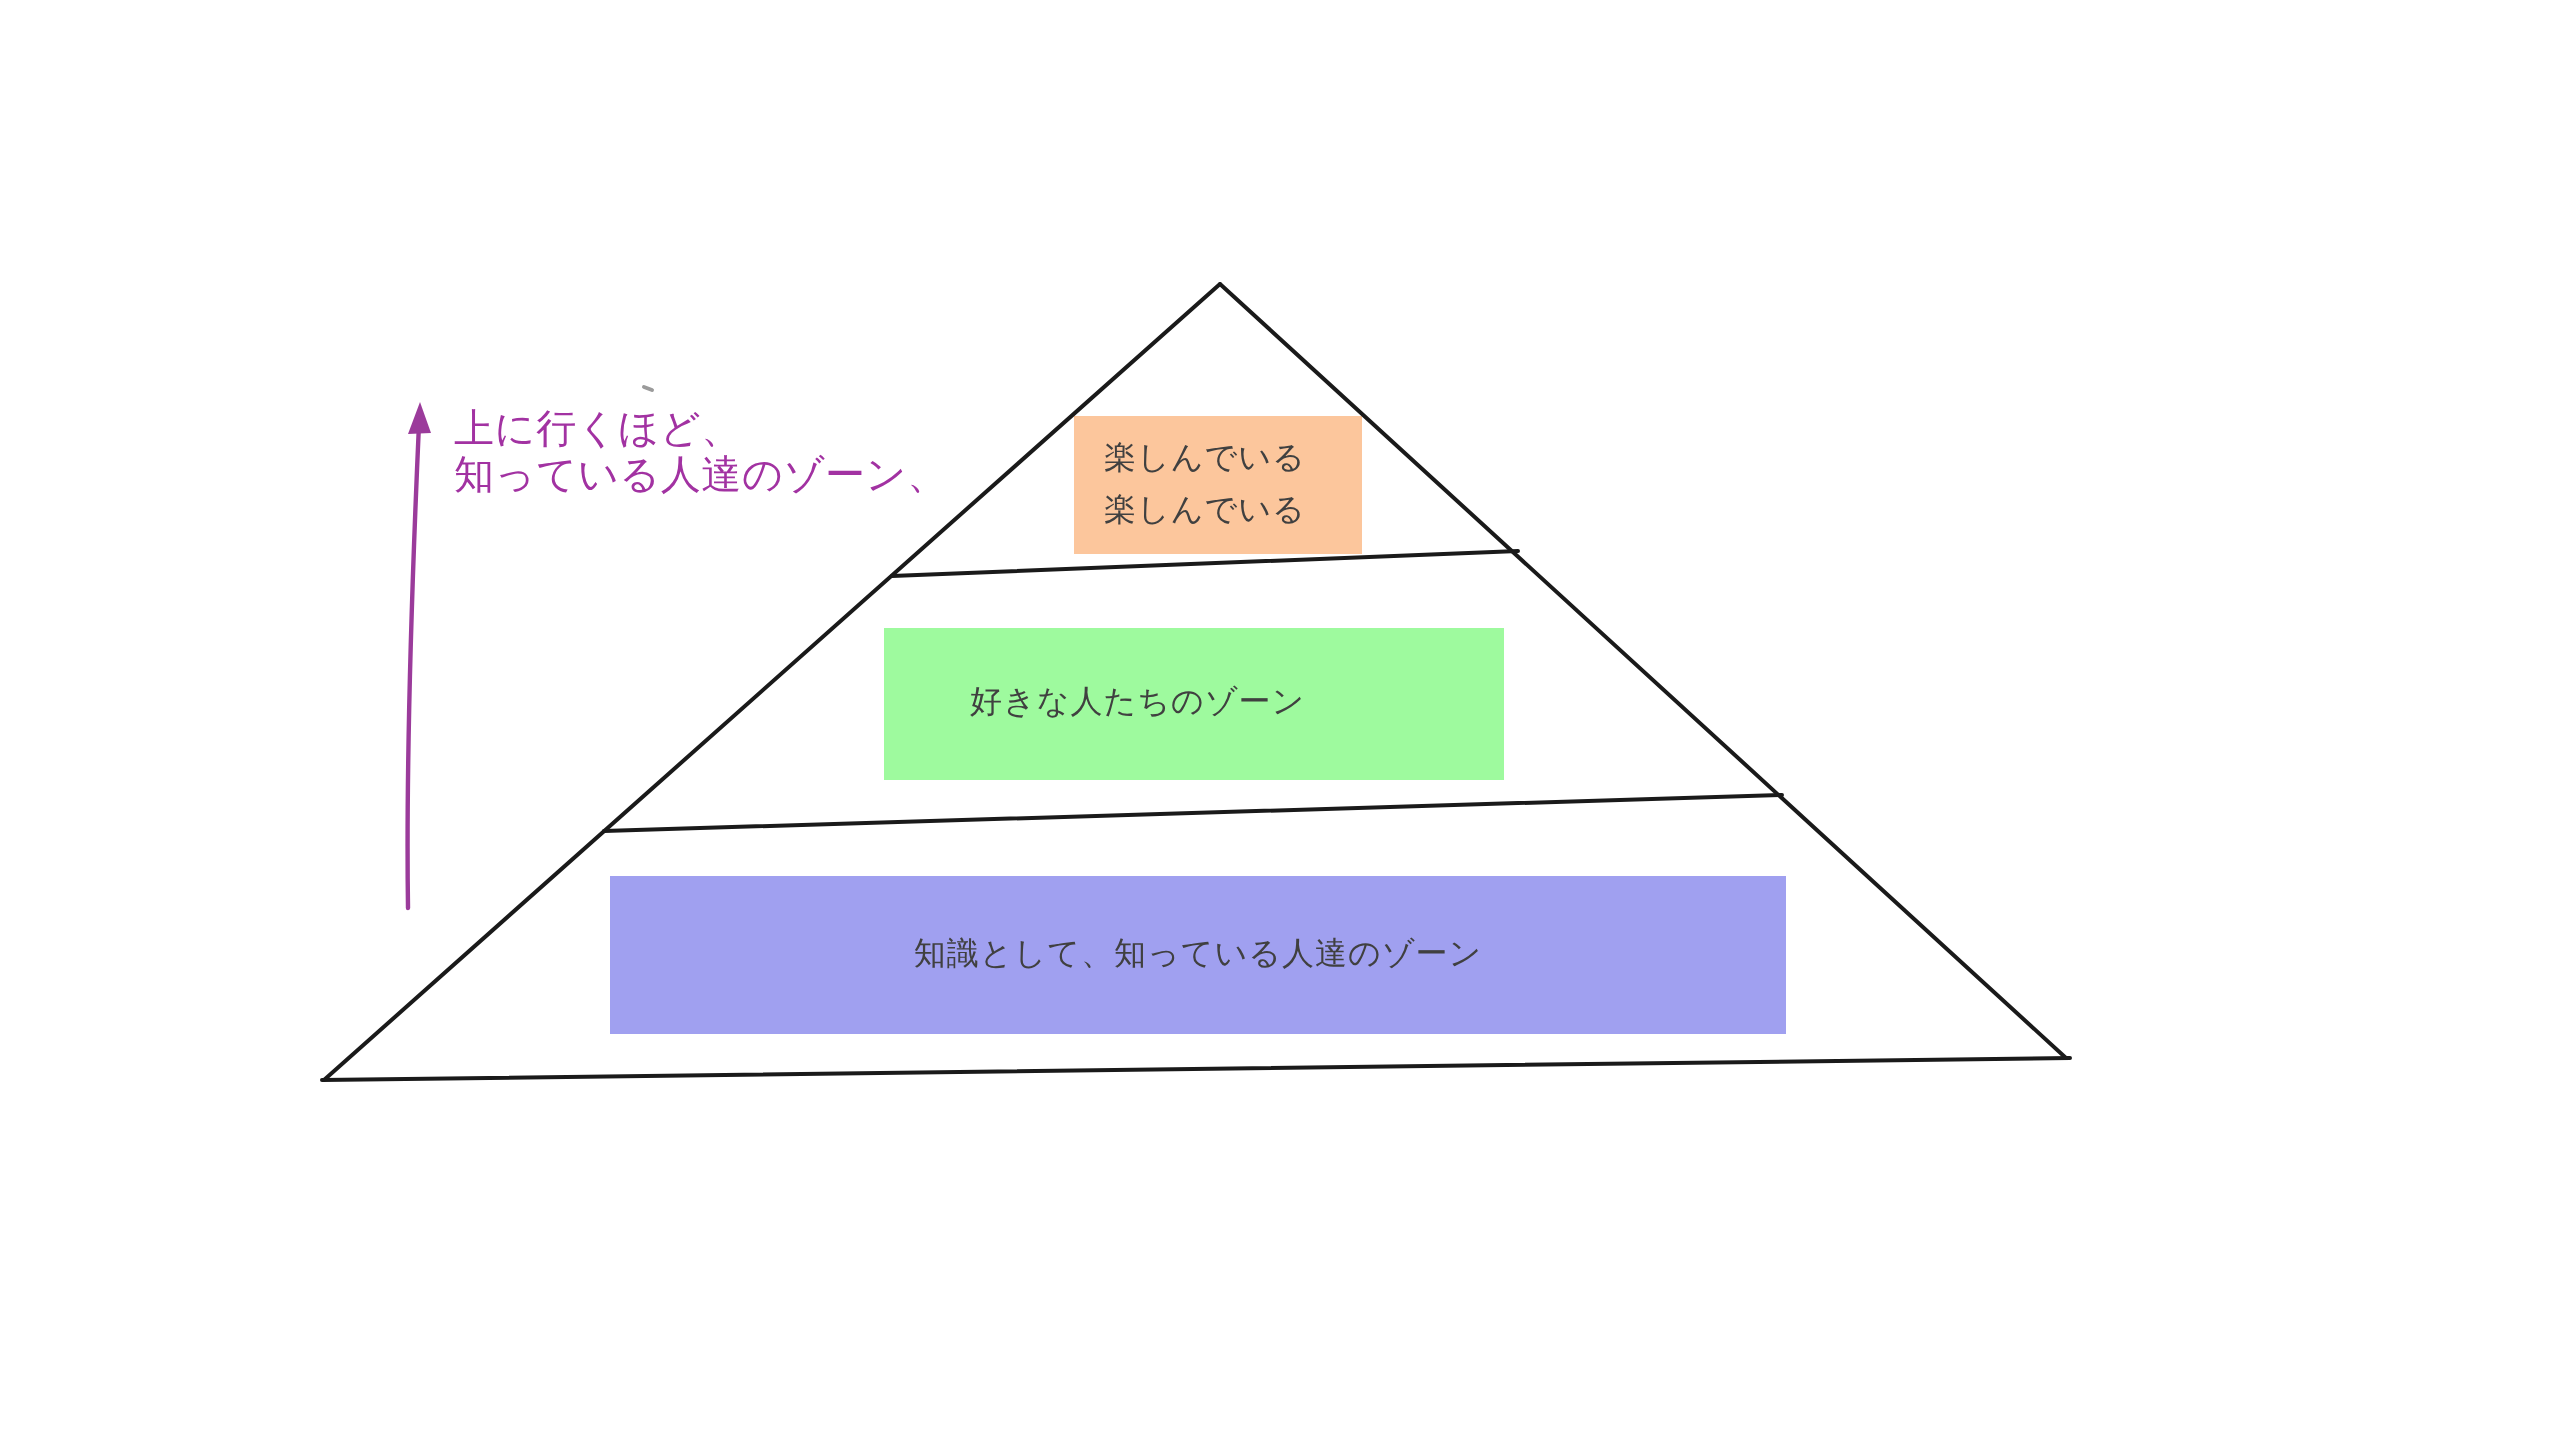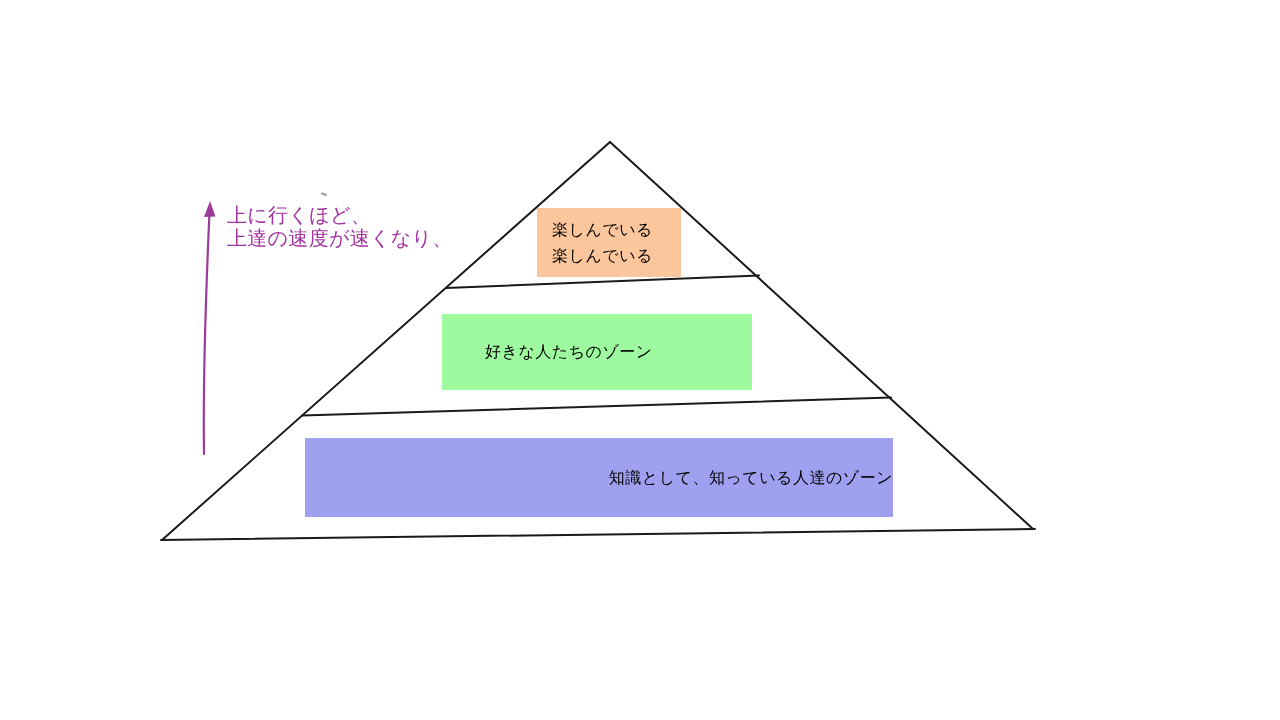--- a/index.html
+++ b/index.html
@@ -17,42 +17,42 @@
     position: absolute;
     left: 0; top: 0;
     width: 1280px; height: 720px;
     pointer-events: none;
   }
 
   .zone-box {
     position: absolute;
     display: flex;
     align-items: center;
-    color: #000000;
+    color: #404040;
     font-size: 16px;
     line-height: 26px;
     letter-spacing: 0.5px;
   }
 
   .zone-top {
     left: 537px; top: 208px;
     width: 144px; height: 69px;
     padding-left: 15px;
   }
 
   .zone-middle {
     left: 442px; top: 314px;
     width: 310px; height: 76px;
     padding-left: 43px;
   }
 
   .zone-bottom {
     left: 305px; top: 438px;
     width: 588px; height: 79px;
-    justify-content: flex-end;
+    justify-content: center;
   }
 
   .annotation {
     position: absolute;
     left: 227px; top: 204px;
     font-size: 20px;
     line-height: 22.5px;
     letter-spacing: 0.3px;
     white-space: nowrap;
   }
@@ -72,21 +72,21 @@
   <div class="zone-box zone-middle" style="background-color: rgb(158, 250, 158);">
     <span>好きな人たちのゾーン</span>
   </div>
 
   <div class="zone-box zone-bottom" style="background-color: rgb(160, 160, 240);">
     <span>知識として、知っている人達のゾーン</span>
   </div>
 
   <div class="annotation" style="color: rgb(162, 50, 162);">
     <div>上に行くほど、</div>
-    <div>上達の速度が速くなり、</div>
+    <div>知っている人達のゾーン、</div>
   </div>
 
   <svg class="overlay" viewBox="0 0 1280 720">
 
     <line x1="610" y1="142" x2="162" y2="540" stroke-width="2" stroke-linecap="round" stroke="#1a1a1a"></line>
     <line x1="610" y1="142" x2="1033" y2="529" stroke-width="2" stroke-linecap="round" stroke="#1a1a1a"></line>
     <line x1="161" y1="540" x2="1035" y2="529" stroke-width="2" stroke-linecap="round" stroke="#1a1a1a"></line>
 
     <line x1="446" y1="288" x2="759" y2="275.5" stroke-width="2" stroke-linecap="round" stroke="#1a1a1a"></line>
     <line x1="302" y1="415.5" x2="891" y2="397.5" stroke-width="2" stroke-linecap="round" stroke="#1a1a1a"></line>

